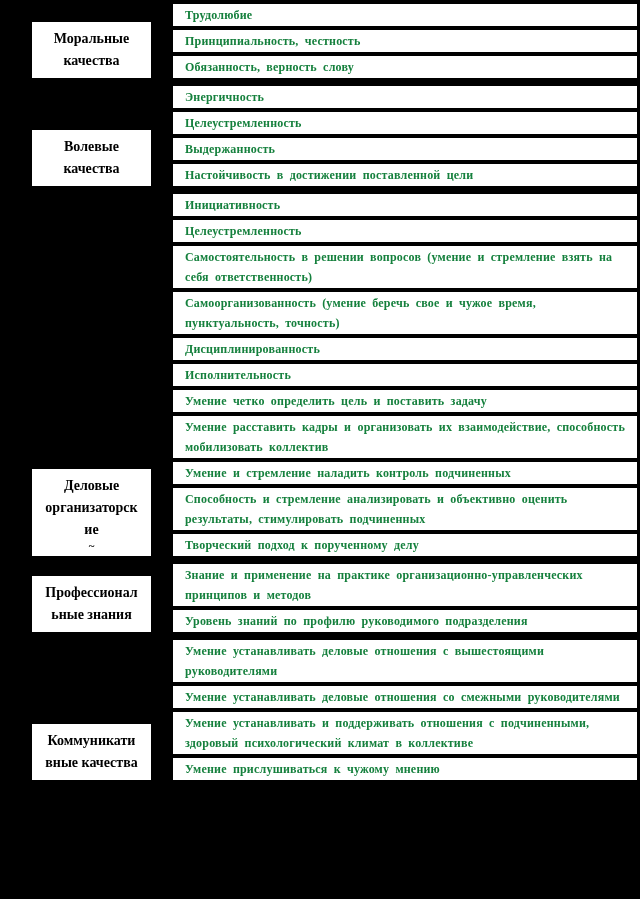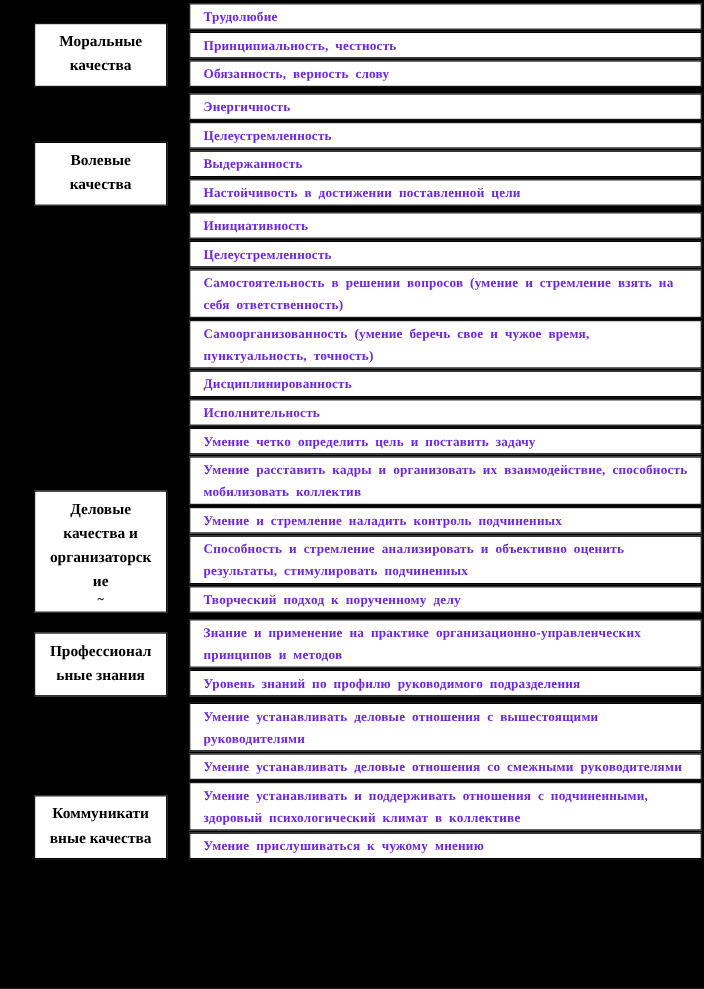--- a/index.html
+++ b/index.html
@@ -17,21 +17,21 @@
     font-weight:bold;font-size:14px;line-height:22px;color:#000;
   }
   .label-line{white-space:nowrap;}
   .clipped-mark{font-size:11px;line-height:9px;display:block;}
   .rows{flex:1;display:flex;flex-direction:column;gap:2px;margin-right:2px;}
   .row{
     box-sizing:border-box;min-height:24px;
     background:#fff;border:1px solid #000;
     padding:1px 8px 1px 12px;
     display:flex;align-items:center;
-    font-weight:bold;font-size:12px;line-height:20px;color:#6d28d9;
+    font-weight:bold;font-size:12px;line-height:20px;color:#15803d;
     word-spacing:3px;letter-spacing:0.2px;
   }
 </style>
 </head>
 <body>
 
 <div class="canvas">
 
   <div class="section">
     <div class="label-col">
@@ -59,21 +59,20 @@
       <div class="row">Целеустремленность</div>
       <div class="row">Выдержанность</div>
       <div class="row">Настойчивость в достижении поставленной цели</div>
     </div>
   </div>
 
   <div class="section">
     <div class="label-col">
       <div class="label-box">
         <div class="label-line">Деловые</div>
-        <div class="label-line">качества и</div>
         <div class="label-line">организаторск</div>
         <div class="label-line">ие</div>
         <span class="clipped-mark">~</span>
       </div>
     </div>
     <div class="rows">
       <div class="row">Инициативность</div>
       <div class="row">Целеустремленность</div>
       <div class="row">Самостоятельность в решении вопросов (умение и стремление взять на себя ответственность)</div>
       <div class="row">Самоорганизованность (умение беречь свое и чужое время, пунктуальность, точность)</div>

